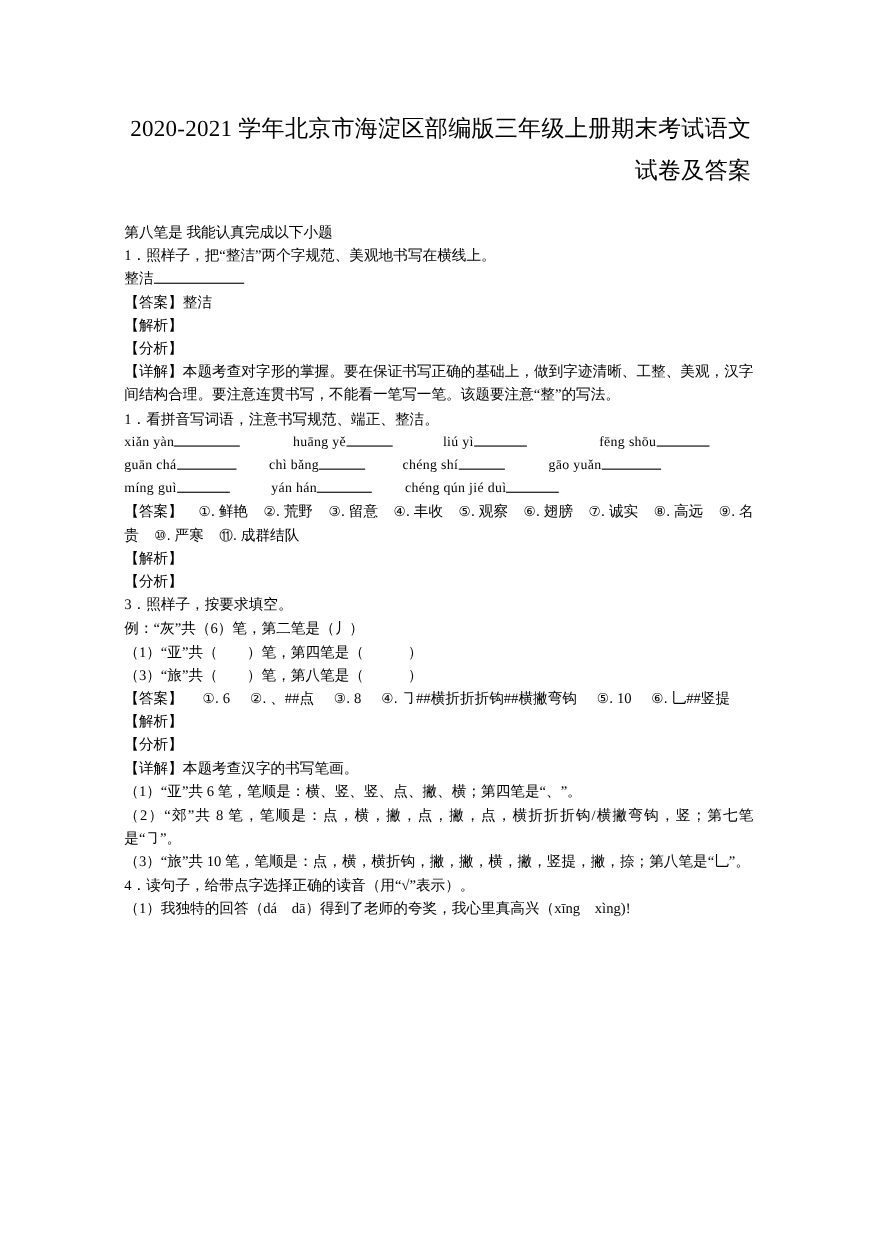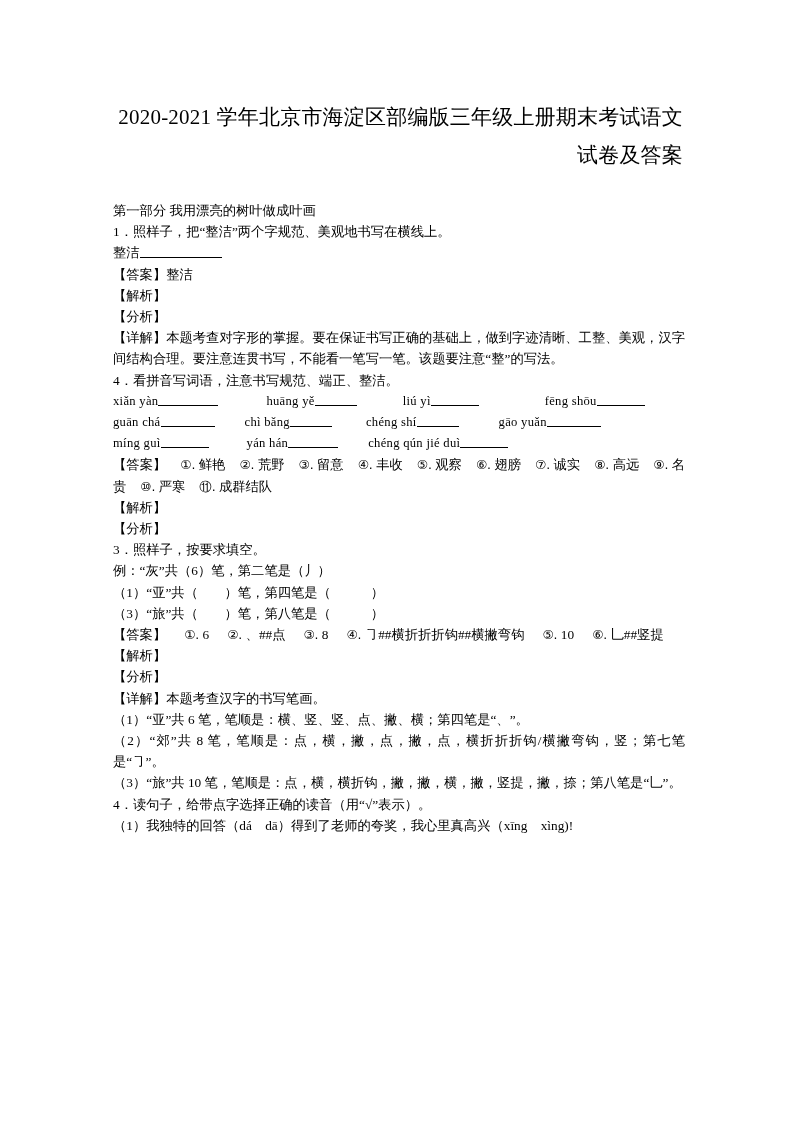--- a/index.html
+++ b/index.html
@@ -69,30 +69,30 @@
 </style>
 </head>
 <body>
 
 <div class="page">
 
   <div class="doc-title">2020-2021 学年北京市海淀区部编版三年级上册期末考试语文试卷及答案</div>
 
   <div class="body-block">
 
-    <div class="ln">第一部分 我用漂亮的树叶做成叶画</div>
+    <div class="ln">第八笔是 我能认真完成以下小题</div>
 
     <div class="ln">1．照样子，把“整洁”两个字规范、美观地书写在横线上。</div>
     <div class="ln"><span>整洁</span><span class="blank" style="width:82px"></span></div>
     <div class="ln">【答案】整洁</div>
     <div class="ln">【解析】</div>
     <div class="ln">【分析】</div>
     <div class="ln">【详解】本题考查对字形的掌握。要在保证书写正确的基础上，做到字迹清晰、工整、美观，汉字间结构合理。要注意连贯书写，不能看一笔写一笔。该题要注意“整”的写法。</div>
 
-    <div class="ln">4．看拼音写词语，注意书写规范、端正、整洁。</div>
+    <div class="ln">1．看拼音写词语，注意书写规范、端正、整洁。</div>
     <div class="pinyin-line" id="q2-pinyin-rows"><div class="ln"><span>xiǎn yàn</span><span class="blank" style="width: 60px;"></span><span style="display: inline-block; width: 48px;"></span><span>huāng yě</span><span class="blank" style="width: 42px;"></span><span style="display: inline-block; width: 46px;"></span><span>liú yì</span><span class="blank" style="width: 48px;"></span><span style="display: inline-block; width: 66px;"></span><span>fēng shōu</span><span class="blank" style="width: 48px;"></span></div><div class="ln"><span>guān chá</span><span class="blank" style="width: 54px;"></span><span style="display: inline-block; width: 30px;"></span><span>chì bǎng</span><span class="blank" style="width: 42px;"></span><span style="display: inline-block; width: 34px;"></span><span>chéng shí</span><span class="blank" style="width: 42px;"></span><span style="display: inline-block; width: 40px;"></span><span>gāo yuǎn</span><span class="blank" style="width: 54px;"></span></div><div class="ln"><span>míng guì</span><span class="blank" style="width: 48px;"></span><span style="display: inline-block; width: 38px;"></span><span>yán hán</span><span class="blank" style="width: 50px;"></span><span style="display: inline-block; width: 30px;"></span><span>chéng qún jié duì</span><span class="blank" style="width: 48px;"></span></div></div>
 
     <div class="ans-row" id="q2-answer-row"><span>【答案】</span><span style="display: inline-block; width: 14px;"></span><span class="circ">①.</span><span> 鲜艳</span><span style="display: inline-block; width: 14px;"></span><span class="circ">②.</span><span> 荒野</span><span style="display: inline-block; width: 14px;"></span><span class="circ">③.</span><span> 留意</span><span style="display: inline-block; width: 14px;"></span><span class="circ">④.</span><span> 丰收</span><span style="display: inline-block; width: 14px;"></span><span class="circ">⑤.</span><span> 观察</span><span style="display: inline-block; width: 14px;"></span><span class="circ">⑥.</span><span> 翅膀</span><span style="display: inline-block; width: 14px;"></span><span class="circ">⑦.</span><span> 诚实</span><span style="display: inline-block; width: 14px;"></span><span class="circ">⑧.</span><span> 高远</span><span style="display: inline-block; width: 14px;"></span><span class="circ">⑨.</span><span> 名贵</span><span style="display: inline-block; width: 14px;"></span><span class="circ">⑩.</span><span> 严寒</span><span style="display: inline-block; width: 14px;"></span><span class="circ">⑪.</span><span> 成群结队</span></div>
 
     <div class="ln">【解析】</div>
     <div class="ln">【分析】</div>
 
     <div class="ln">3．照样子，按要求填空。</div>
     <div class="ln">例：“灰”共（6）笔，第二笔是（丿）</div>
     <div id="q3-items">

